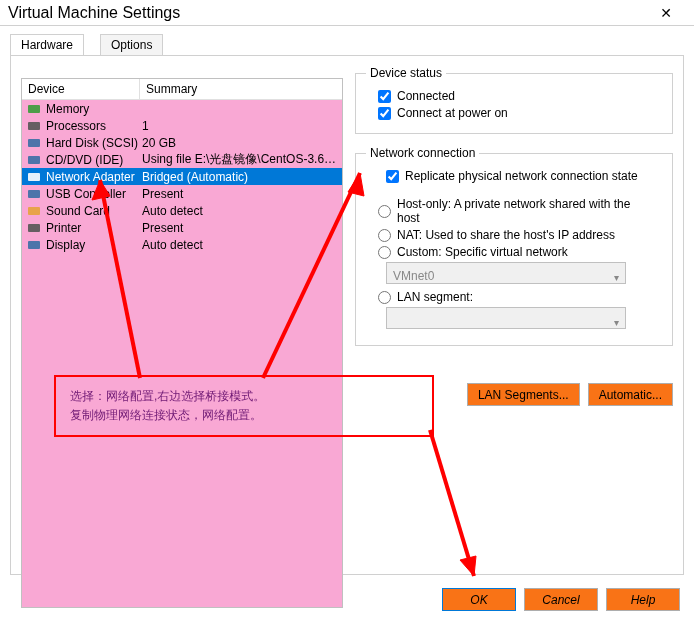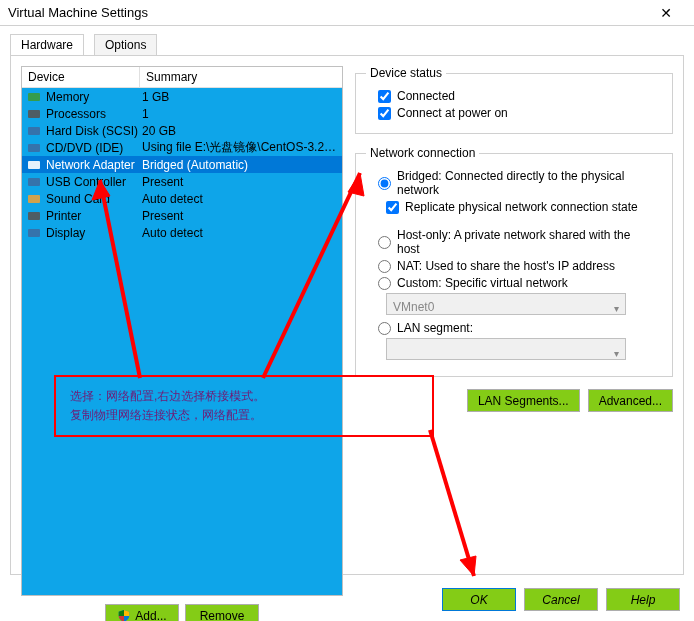--- a/index.html
+++ b/index.html
@@ -1,30 +1,30 @@
 <!DOCTYPE html>
 <html><head>
 <meta charset="utf-8">
 <style>
 * { box-sizing: border-box; margin: 0; padding: 0; font-family: "Segoe UI", Tahoma, sans-serif; font-size: 12px; }
 body { background: #fff; width: 694px; height: 621px; position: relative; overflow: hidden; }
 
 .titlebar { height: 26px; border-bottom: 1px solid #d0d0d0; display: flex; align-items: center; padding: 0 8px; justify-content: space-between; }
-.titlebar .title { font-size: 13px; }
+.titlebar .title { font-size: 16px; }
 .titlebar .close { width: 40px; text-align: center; font-size: 14px; cursor: default; }
 
 .content { position: absolute; top: 26px; left: 0; right: 0; bottom: 0; padding: 8px 10px 10px 10px; }
 
-.tabstrip { display: flex; gap: 10px; position: relative; z-index: 2; }
+.tabstrip { display: flex; gap: 16px; position: relative; z-index: 2; }
 .tab { padding: 3px 10px; border: 1px solid #d0d0d0; border-bottom: none; background: #fff; cursor: default; }
 .tab.inactive { background: #f4f4f4; }
 .tabpanel { border: 1px solid #d0d0d0; position: absolute; top: 30px; left: 10px; right: 10px; bottom: 46px; background: #fff; margin-top: -1px; }
 
 .left { position: absolute; top: 10px; left: 10px; width: 322px; bottom: 10px; }
-.devlist { border: 1px solid #c0c0c0; height: 530px; background: #0ea5e9; }
+.devlist { border: 1px solid #c0c0c0; height: 530px; background: #f9a8d4; margin-top: 12px; }
 .devlist .hdr { display: flex; background: #fff; border-bottom: 1px solid #e0e0e0; }
 .devlist .hdr div { padding: 3px 6px; font-weight: normal; }
 .devlist .hdr .c1 { width: 118px; border-right: 1px solid #e0e0e0; }
 .devlist .hdr .c2 { flex: 1; }
 .devlist .row { display: flex; align-items: center; height: 17px; padding: 0 4px; cursor: default; }
 .devlist .row.sel { background: #0078d7; color: #fff; }
 .devlist .row .ic { width: 16px; height: 14px; margin-right: 4px; display: inline-flex; align-items: center; justify-content: center; }
 .devlist .row .nm { width: 96px; white-space: nowrap; overflow: hidden; }
 .devlist .row .sm { flex: 1; white-space: nowrap; overflow: hidden; text-overflow: ellipsis; }
 .leftbtns { display: flex; gap: 6px; justify-content: center; margin-top: 8px; }
@@ -32,21 +32,21 @@
 .right { position: absolute; top: 10px; left: 344px; right: 10px; bottom: 10px; }
 fieldset { border: 1px solid #d0d0d0; padding: 6px 10px 10px 10px; margin-bottom: 12px; }
 legend { padding: 0 4px; font-size: 12px; }
 .chk, .rad { display: flex; align-items: center; gap: 6px; margin: 3px 12px; cursor: default; }
 .chk input, .rad input { margin: 0; }
 .indent { margin-left: 20px; }
 .combo { width: 240px; height: 22px; border: 1px solid #c0c0c0; background: #f0f0f0; color: #888; display: flex; align-items: flex-end; justify-content: space-between; padding: 0 6px; margin: 3px 0 6px 20px; }
 .combo .arrow { color: #888; font-size: 10px; }
 .rightbtns { display: flex; gap: 8px; justify-content: flex-end; margin-top: 4px; }
 
-.btn { min-width: 74px; height: 23px; border: 1px solid #adadad; background: #84cc16; display: inline-flex; align-items: center; justify-content: center; padding: 0 10px; cursor: default; }
+.btn { min-width: 74px; height: 23px; border: 1px solid #adadad; background: #f97316; display: inline-flex; align-items: center; justify-content: center; padding: 0 10px; cursor: default; margin-top: 25px; }
 .btn.default { border: 1px solid #0078d7; }
 .shield { width: 14px; height: 14px; margin-right: 4px; }
 
 .bottombar { position: absolute; bottom: 10px; right: 14px; display: flex; gap: 8px; font-style: italic; }
 
 .annot-box { position: absolute; border: 2px solid #ff0000; color: #701a75; font-size: 16px; padding: 10px 14px; line-height: 1.6; background: transparent; pointer-events: none; font-family: "Microsoft YaHei", sans-serif; }
 .arrow-svg { position: absolute; pointer-events: none; }
 .arrow-svg line, .arrow-svg polygon { stroke: #ff0000; fill: #ff0000; }
 </style>
 </head>
@@ -71,21 +71,20 @@
           <div class="c2">Summary</div>
         </div>
         <div id="rows">
             <div class="row">
               <span class="ic">
                 <svg width="14" height="12" viewBox="0 0 14 12">
                   <rect x="1" y="2" width="12" height="8" rx="1" fill="#3a9b3a" opacity="0.9"></rect>
                 </svg>
               </span>
               <span class="nm">Memory</span>
-              <span class="sm">1 GB</span>
             </div>
             <div class="row">
               <span class="ic">
                 <svg width="14" height="12" viewBox="0 0 14 12">
                   <rect x="1" y="2" width="12" height="8" rx="1" fill="#555" opacity="0.9"></rect>
                 </svg>
               </span>
               <span class="nm">Processors</span>
               <span class="sm">1</span>
             </div>
@@ -98,21 +97,21 @@
               <span class="nm">Hard Disk (SCSI)</span>
               <span class="sm">20 GB</span>
             </div>
             <div class="row">
               <span class="ic">
                 <svg width="14" height="12" viewBox="0 0 14 12">
                   <rect x="1" y="2" width="12" height="8" rx="1" fill="#3a6ea5" opacity="0.9"></rect>
                 </svg>
               </span>
               <span class="nm">CD/DVD (IDE)</span>
-              <span class="sm">Using file E:\光盘镜像\CentOS-3.2-...</span>
+              <span class="sm">Using file E:\光盘镜像\CentOS-3.6-...</span>
             </div>
             <div class="row sel">
               <span class="ic">
                 <svg width="14" height="12" viewBox="0 0 14 12">
                   <rect x="1" y="2" width="12" height="8" rx="1" fill="#fff" opacity="0.9"></rect>
                 </svg>
               </span>
               <span class="nm">Network Adapter</span>
               <span class="sm">Bridged (Automatic)</span>
             </div>
@@ -178,24 +177,20 @@
           <span>Connected</span>
         </label>
         <label class="chk">
           <input type="checkbox" checked="" style="">
           <span>Connect at power on</span>
         </label>
       </fieldset>
 
       <fieldset>
         <legend>Network connection</legend>
-        <label class="rad">
-          <input type="radio" name="nc" checked="" style="">
-          <span>Bridged: Connected directly to the physical network</span>
-        </label>
         <label class="chk indent">
           <input type="checkbox" checked="" style="">
           <span>Replicate physical network connection state</span>
         </label>
         <div style="height:8px"></div>
         <label class="rad">
           <input type="radio" name="nc" style="">
           <span>Host-only: A private network shared with the host</span>
         </label>
         <label class="rad">
@@ -218,21 +213,21 @@
           <span></span>
           <span class="arrow">▾</span>
         </div>
       </fieldset>
 
       <div class="rightbtns">
         <div class="btn">
             <span>LAN Segments...</span>
           </div>
         <div class="btn">
-            <span>Advanced...</span>
+            <span>Automatic...</span>
           </div>
       </div>
     </div>
 
   </div>
 
   <div class="bottombar">
     <div class="btn default">
         <span>OK</span>
       </div>

